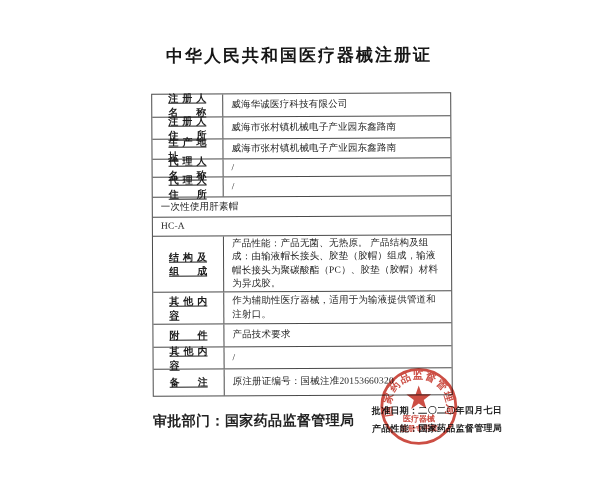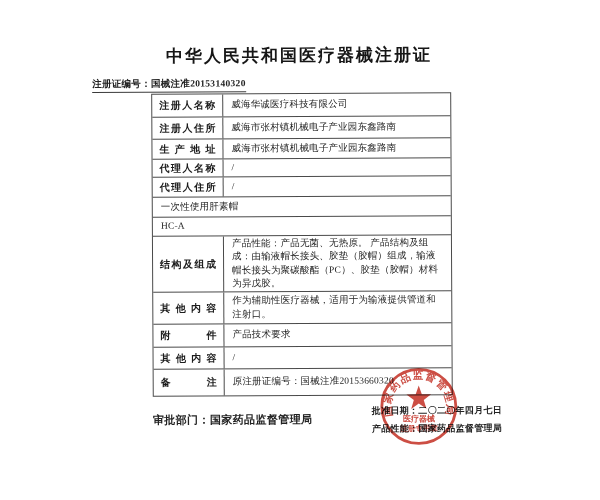--- a/index.html
+++ b/index.html
@@ -35,59 +35,59 @@
   .row{
     display:flex;box-sizing:border-box;
     border-bottom:1px solid #4a4a4a;
   }
   .row:last-child{border-bottom:none;}
   .lbl{
     width:71px;flex:0 0 71px;box-sizing:border-box;
     border-right:1px solid #4a4a4a;
     display:flex;align-items:center;
     font-size:10px;font-weight:700;color:#1c1c1c;
-    padding:0 7px;
+    padding:0 16px;
+    text-decoration:underline;
   }
   .lbl span{
     display:block;width:100%;
     text-align:justify;text-align-last:justify;
     text-justify:inter-character;
   }
   .val{
     flex:1;display:flex;align-items:center;
     font-size:9.5px;color:#242424;
     padding:2px 8px;line-height:1.4;letter-spacing:0.2px;
   }
   .r1{height:23px}.r2{height:22px}.r3{height:20px}.r4{height:18px}
   .r5{height:20px}.r6{height:20px}.r7{height:19px}.r8{height:56px}
   .r9{height:32px}.r10{height:23px}.r11{height:22px}.r12{height:26px}
   .dept{
     position:absolute;left:152px;top:412px;
-    font-size:11px;font-weight:700;color:#222;letter-spacing:0.4px;
+    font-size:14px;font-weight:700;color:#222;letter-spacing:0.4px;
   }
   .dates{
     position:absolute;left:371px;top:402px;
     font-size:9px;font-weight:700;color:#222;line-height:18px;
     letter-spacing:0.3px;white-space:nowrap;
   }
   .seal{
     position:absolute;left:368px;top:357px;width:100px;height:100px;
     mix-blend-mode:multiply;opacity:0.88;
     pointer-events:none;
   }
   .seal text{font-family:"Liberation Sans", sans-serif;font-weight:700;}
 </style>
 </head>
 <body>
 
 <div class="doc">
 
   <div class="title">中华人民共和国医疗器械注册证</div>
 
-  <div class="regno-line"><span>注册证编号：</span><span>国械注准20153140320</span></div>
 
   <div class="cert-table">
     <div class="row r1">
       <div class="lbl">
           <span>注册人名称</span>
         </div>
       <div class="val">威海华诚医疗科技有限公司</div>
     </div>
     <div class="row r2">
       <div class="lbl">

